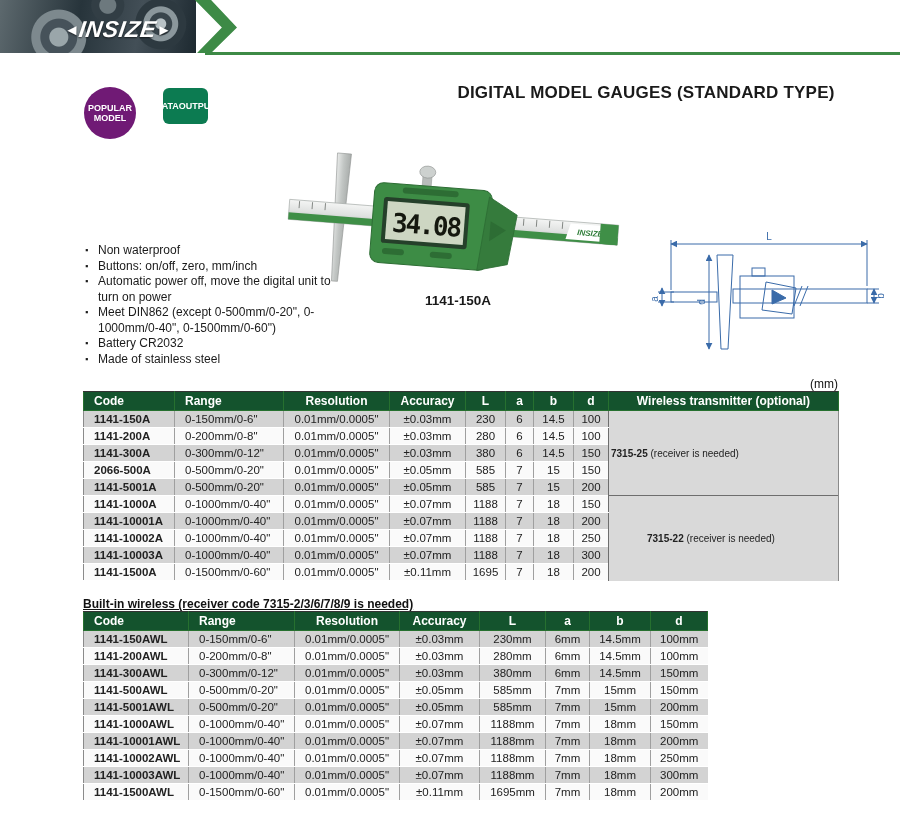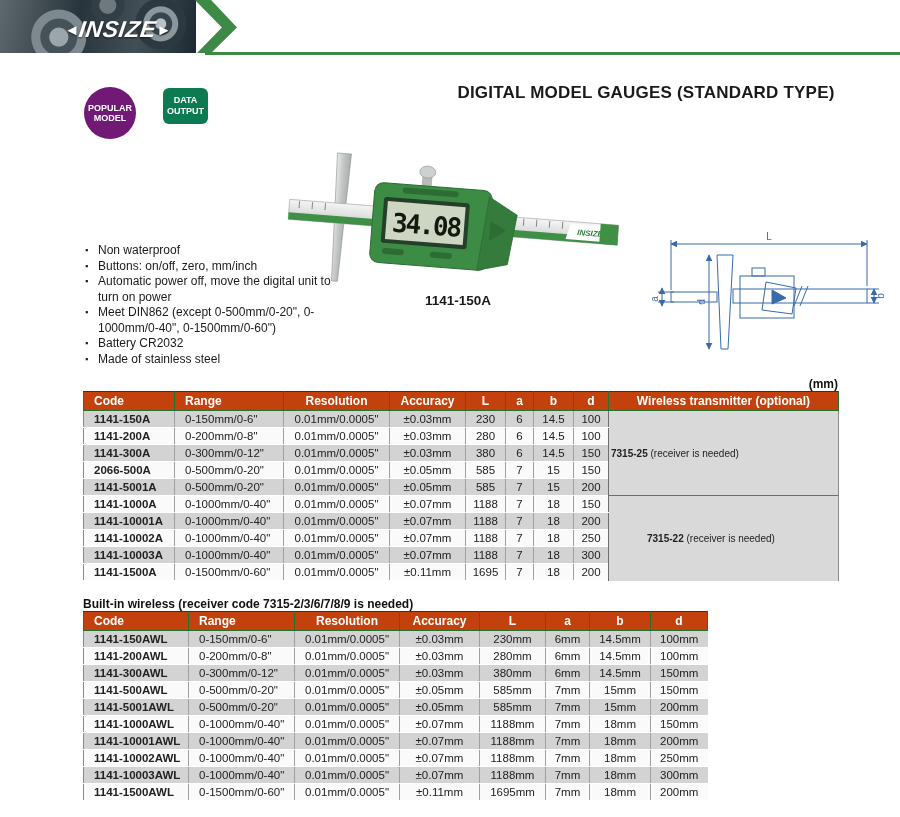--- a/index.html
+++ b/index.html
@@ -36,43 +36,43 @@
 
   
   .badge-popular {
     position:absolute; left:84px; top:87px; width:52px; height:52px; border-radius:50%;
     background:#701a75; color:#fff; font-weight:bold; font-size:9px; line-height:1.15;
     display:flex; flex-direction:column; align-items:center; justify-content:center; text-align:center;
   }
   .badge-data {
     position:absolute; left:163px; top:88px; width:45px; height:36px; border-radius:6px;
     background:#0c7b51; color:#fff; font-weight:bold; font-size:9px; line-height:1.2;
-    display:flex; flex-direction:column; align-items:center; justify-content:center; text-align:center;
+    display:flex; flex-direction:row; align-items:center; justify-content:center; text-align:center;
   }
 
   
   .features { position:absolute; left:85px; top:243px; width:268px; list-style:none; }
   .features li { display:flex; font-size:12px; color:#1a1a1a; line-height:15.5px; }
   .features .bullet { width:13px; flex:0 0 13px; font-size:9px; line-height:15.5px; }
   .features .ftext { flex:1; }
 
   
   .product-photo { position:absolute; left:283px; top:150px; }
   .product-caption {
     position:absolute; left:388px; top:293px; width:140px; text-align:center;
     font-weight:bold; font-size:13.5px; color:#1a1a1a;
   }
   .dim-diagram { position:absolute; left:650px; top:228px; }
 
   
   .tbl-label { position:absolute; font-size:12px; font-weight:bold; color:#111; }
-  .unit-note { position:absolute; top:377px; right:62px; font-size:12px; font-weight:bold; color:#111; }
+  .unit-note { position:absolute; top:377px; right:62px; font-size:12px; font-weight:normal; color:#111; }
   table { border-collapse:collapse; table-layout:fixed; position:absolute; left:83px; background:#fff; }
   th {
-    background:#c2410c; color:#ffffff; font-size:12px; font-weight:bold;
+    background:#14532d; color:#ffffff; font-size:12px; font-weight:bold;
     height:19px; border:1px solid #26702f; border-top:1px solid #333333;
     text-align:center; overflow:hidden; white-space:nowrap;
   }
   td {
     font-size:11.5px; color:#222; height:17px; text-align:center;
     border-left:1px solid #9f9f9f; border-bottom:1px solid #ffffff;
     overflow:hidden; white-space:nowrap; padding:0 2px;
   }
   td:first-child { border-left:1px solid #8a8a8a; }
   tr.odd  td { background:#d3d3d3; }
@@ -80,21 +80,21 @@
   th.al, td.al { text-align:left; padding-left:10px; }
   td.code { font-weight:bold; }
   td.wcell {
     background:#d9d9d9 !important; border-left:1px solid #6e6e6e;
     border-top:1px solid #6e6e6e; border-bottom:none; border-right:1px solid #8a8a8a;
     text-align:left; font-size:10px;
   }
   #table1 { top:391px; width:755px; }
   #table2 { top:611px; width:624px; }
   .lbl1 { left:83px; top:376px;margin-top:36px; }
-  .lbl2 { left:83px; top:597px; }
+  .lbl2 { left:83px; top:597px;text-decoration:underline; }
 </style>
 </head>
 <body>
 
 <div id="page">
 
   <div class="hero-photo">
     <div class="brand-logo">
       <span class="arrow">◄</span>
       <span class="word">INSIZE</span>

